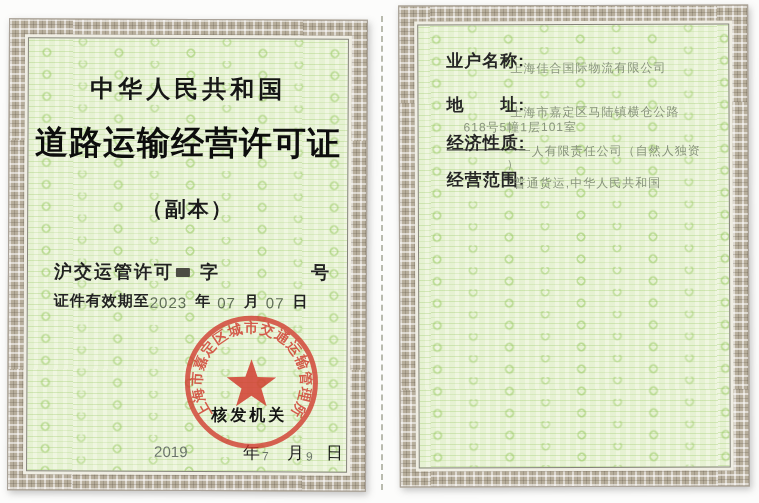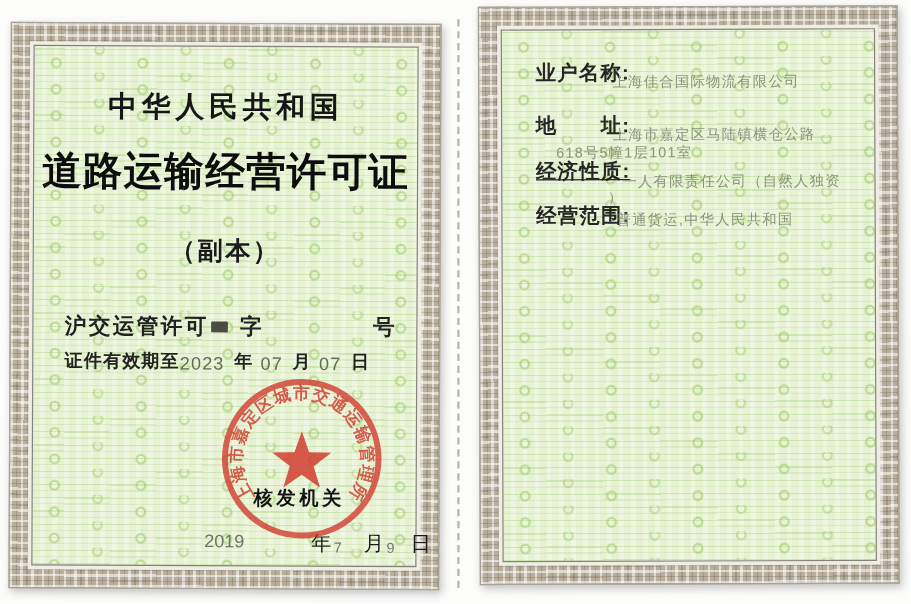--- a/index.html
+++ b/index.html
@@ -77,21 +77,21 @@
     font-family:"Liberation Sans","DejaVu Sans",sans-serif;
     font-weight:400;color:#5f6d58;display:inline-block;transform:translateY(2px);
   }
   .validity-row .unit{margin:0 6px 0 8px;}
   .seal{position:absolute;left:149px;top:268px;width:150px;height:150px;z-index:3;opacity:.92;}
   .issuer{
     position:absolute;left:184px;top:366px;z-index:2;
     font-size:16px;font-weight:600;letter-spacing:3px;color:#141414;
   }
   .issue-date-row{position:absolute;left:0;top:402px;right:0;height:26px;font-size:17px;color:#1a1a1a;}
-  .issue-date-row span{position:absolute;margin-left:16px;}
+  .issue-date-row span{position:absolute;}
   .d-y{left:127px;font-size:15px;}
   .d-yu{left:216px;}
   .d-m{left:235px;font-size:12px;top:6px;}
   .d-mu{left:260px;}
   .d-d{left:279px;font-size:12px;top:6px;}
   .d-du{left:299px;}
   .issue-date-row .stamp{color:#6b766b;}
   
   .f-label{
     position:absolute;left:28px;

